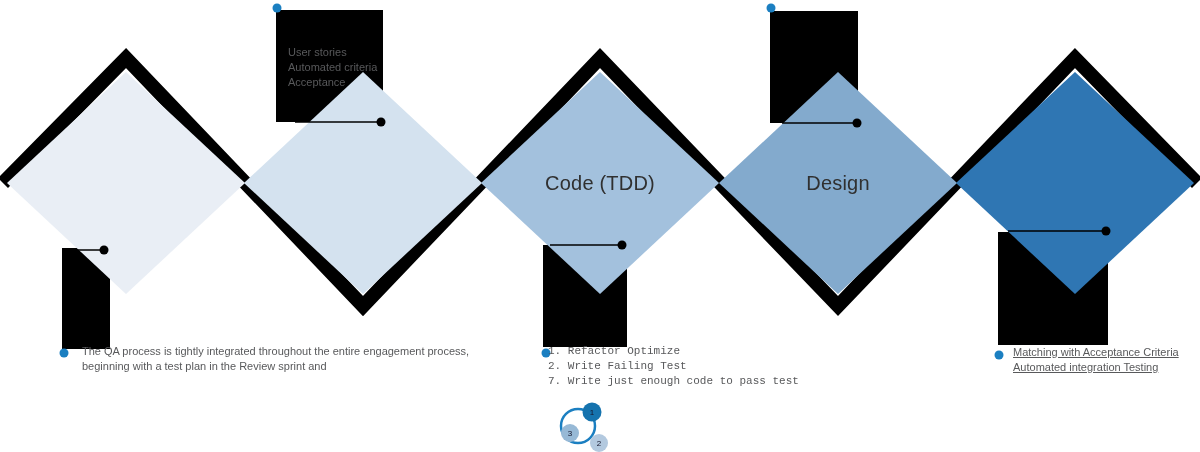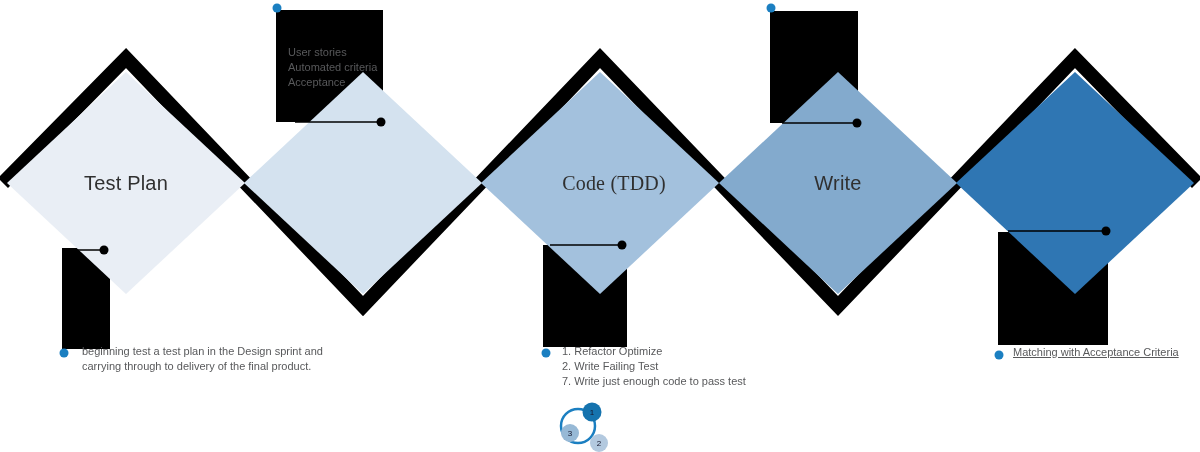--- a/index.html
+++ b/index.html
@@ -11,26 +11,26 @@
   .diamond-label{
     position:absolute;width:238px;height:222px;top:72px;
     display:flex;align-items:center;justify-content:center;
     font-size:20px;color:#303030;letter-spacing:0.2px;
     pointer-events:none;
   }
   .annotation{
     position:absolute;color:#58595b;font-size:11px;line-height:15px;
     font-weight:500;white-space:nowrap;pointer-events:none;
   }
-  .lbl-1{left:7px;}  .lbl-2{left:244px;} .lbl-3{left:495px;font-family:Liberation Serif, serif;}
+  .lbl-1{left:7px;}  .lbl-2{left:244px;} .lbl-3{left:481px;}
   .lbl-4{left:719px;} .lbl-5{left:956px;}
   .anno-req-top{left:288px;top:1px;margin-top:44px;}
   .anno-review-top{left:787px;top:1px;}
   .anno-tp-bottom{left:82px;top:344px;}
-  .anno-code-bottom{left:562px;top:344px;}
+  .anno-code-bottom{left:548px;top:344px;font-family:Liberation Mono, monospace;}
   .anno-qa-bottom{left:1013px;top:345px;text-decoration:underline;}
 </style>
 </head>
 <body>
 
 <div class="stage">
 
   <svg width="1200" height="452" viewBox="0 0 1200 452">
 
     <polyline points="3,183 126,58 363,306 600,58 838,306 1075,58 1197,183" fill="none" stroke="#000000" stroke-width="14"></polyline>
@@ -74,39 +74,39 @@
       <circle cx="578" cy="426" r="17" fill="none" stroke-width="2.5" stroke="#1b7fc1"></circle>
       <circle cx="592" cy="412" r="9.5" fill="#1573ae"></circle>
       <circle cx="599" cy="443" r="9" fill="#b3c9df"></circle>
       <circle cx="570" cy="433" r="9" fill="#97b9d6"></circle>
       <text x="592" y="415" font-size="8" fill="#14142a" text-anchor="middle">1</text>
       <text x="599" y="446" font-size="8" fill="#14142a" text-anchor="middle">2</text>
       <text x="570" y="436" font-size="8" fill="#14142a" text-anchor="middle">3</text>
     </g>
   </svg>
 
-  <div class="diamond-label lbl-1">Test Plan</div>
   <div class="diamond-label lbl-3">Code (TDD)</div>
-  <div class="diamond-label lbl-4">Write</div>
+  <div class="diamond-label lbl-4">Design</div>
 
   <div class="annotation anno-req-top">
     <div>User stories</div>
     <div>Automated criteria</div>
     <div>Acceptance</div>
   </div>
 
 
   <div class="annotation anno-tp-bottom">
-    <div>beginning test a test plan in the Design sprint and</div>
-    <div>carrying through to delivery of the final product.</div>
+    <div>The QA process is tightly integrated throughout the entire engagement process,</div>
+    <div>beginning with a test plan in the Review sprint and</div>
   </div>
 
   <div class="annotation anno-code-bottom">
     <div>1. Refactor Optimize</div>
     <div>2. Write Failing Test</div>
     <div>7. Write just enough code to pass test</div>
   </div>
 
   <div class="annotation anno-qa-bottom">
     <div>Matching with Acceptance Criteria</div>
+    <div>Automated integration Testing</div>
   </div>
 
 </div>
 
 </body></html>

